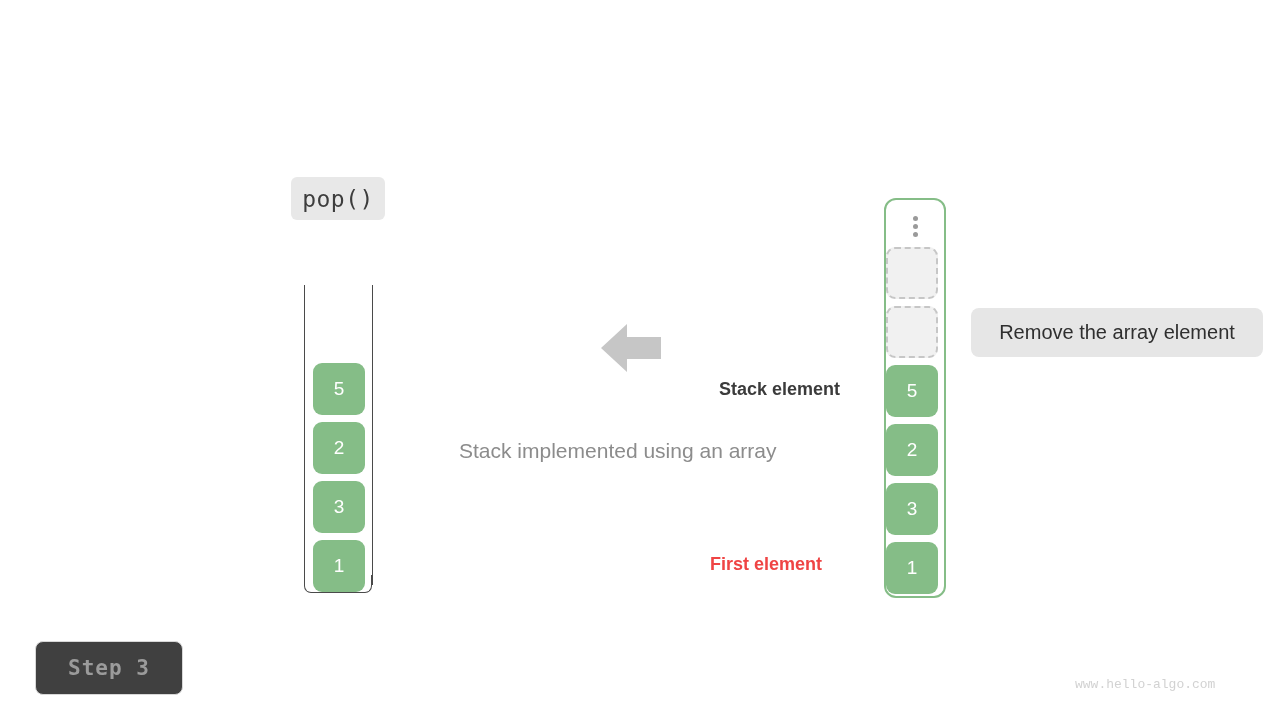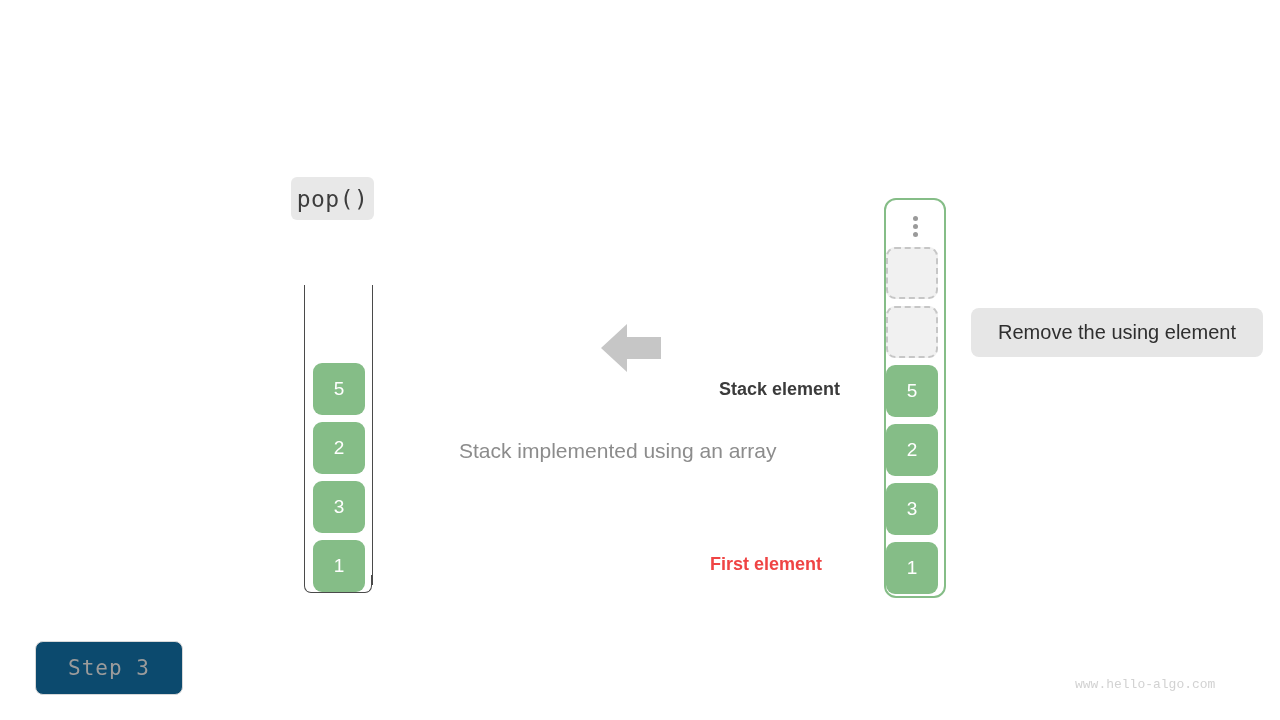--- a/index.html
+++ b/index.html
@@ -13,21 +13,21 @@
     position: relative;
     overflow: hidden;
     font-family: "Liberation Sans", sans-serif;
   }
 
   
   #op-label {
     position: absolute;
     left: 291px;
     top: 177px;
-    width: 83px;
+    width: 94px;
     height: 43px;
     background: #e8e8e8;
     border-radius: 6px;
     display: flex;
     align-items: center;
     justify-content: center;
     font-family: "DejaVu Sans Mono", "Liberation Mono", monospace;
     font-size: 23px;
     color: #3d3d3d;
     letter-spacing: 0.5px;
@@ -176,27 +176,27 @@
 
   
   #step-badge {
     position: absolute;
     left: 35px;
     top: 641px;
     width: 146px;
     height: 52px;
     border: 1.5px solid #d8d8d8;
     border-radius: 8px;
-    background: #0c4a6e;
+    background: #404040;
     display: flex;
     align-items: center;
     justify-content: center;
     font-family: "DejaVu Sans Mono", "Liberation Mono", monospace;
     font-size: 21px;
-    font-weight: normal;
+    font-weight: bold;
     color: #9b9b9b;
     letter-spacing: 1px;
   }
 
   
   #watermark {
     position: absolute;
     left: 1075px;
     top: 677px;
     font-family: Liberation Mono, monospace;
@@ -256,17 +256,17 @@
       </div>
       <div class="cell filled" style="top: 283px;">
         <span>3</span>
       </div>
       <div class="cell filled" style="top: 342px;">
         <span>1</span>
       </div>
     </div>
 </div>
 
-<div id="callout">Remove the using element</div>
+<div id="callout">Remove the array element</div>
 
 <div id="step-badge">Step 3</div>
 
 <div id="watermark">www.hello-algo.com</div>
 
 </body></html>

